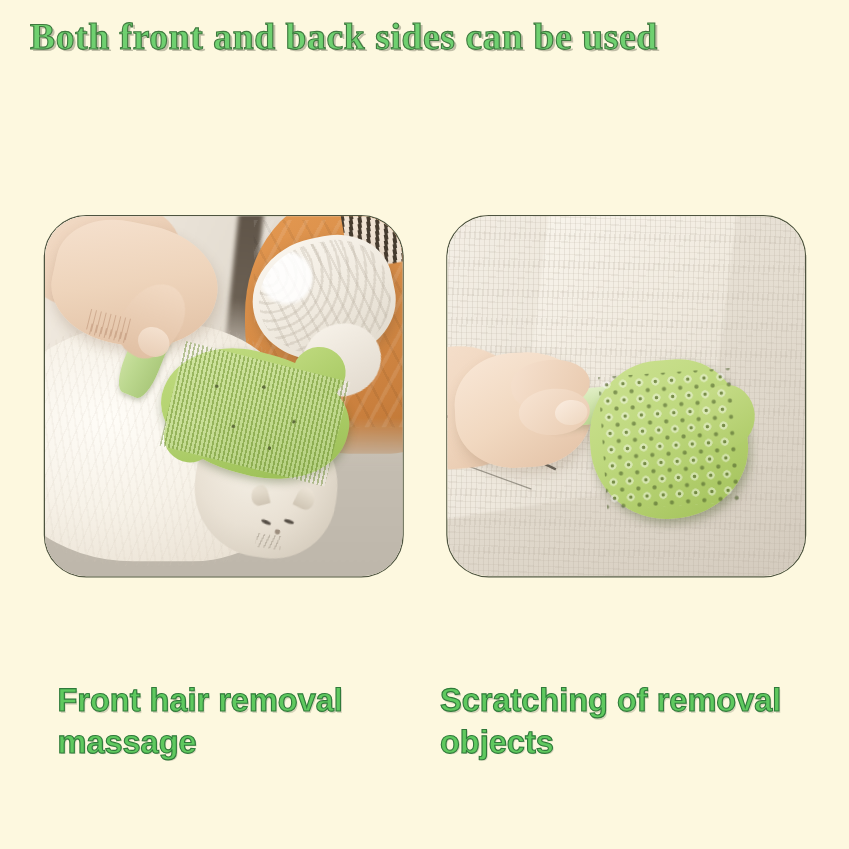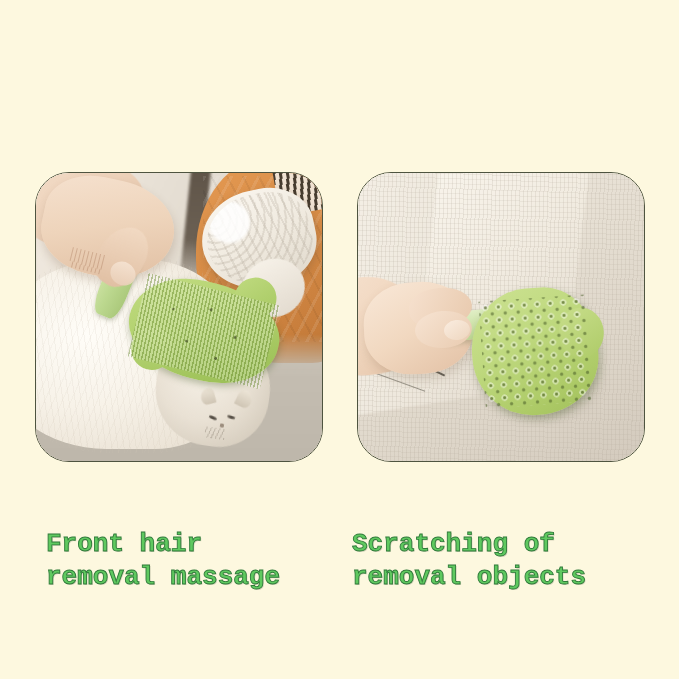--- a/index.html
+++ b/index.html
@@ -469,37 +469,38 @@
   
   .captions {
     position: absolute;
     left: 0;
     top: 528px;
     width: 679px;
     height: 110px;
   }
   .caption {
     position: absolute;
-    top: 0;
-    font-family: Liberation Mono, monospace;
+    top: 16px;
+    font-family: Liberation Sans, sans-serif;
     font-weight: bold;
     font-size: 26px;
     line-height: 33px;
     color: #5fc95f;
     -webkit-text-stroke: 0.9px #2f7a3a;
     text-shadow: 1px 1px 0 rgba(130,130,105,0.30);
   }
   .caption.left  { left: 46px;  width: 280px; }
   .caption.right { left: 352px; width: 300px; }
 </style>
 </head>
 <body>
 
 <div class="page">
 
+  <div class="headline">Both front and back sides can be used</div>
 
   <div class="photo-row">
 
     <div class="photo left">
       <div class="scene">
         <div class="L-bg"></div>
         <div class="L-backdrop"></div>
         <div class="L-seam"></div>
         <div class="L-cushion"></div>
         <div class="L-stripes"></div>

